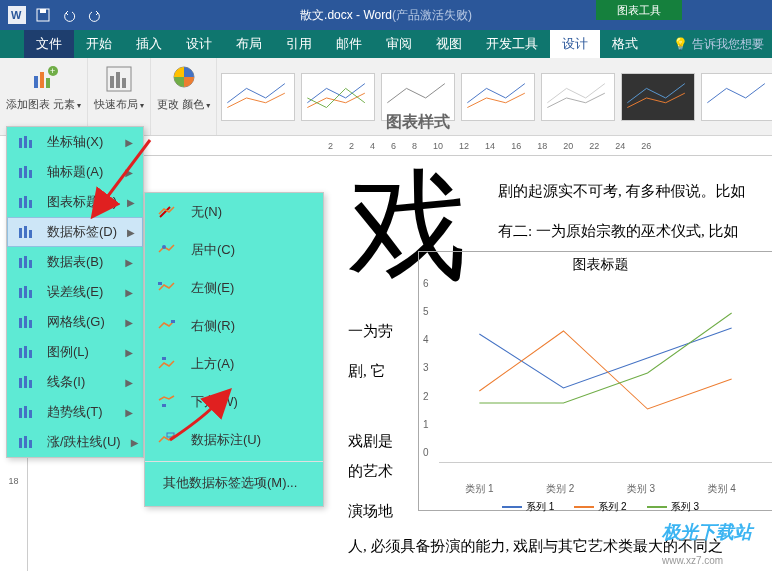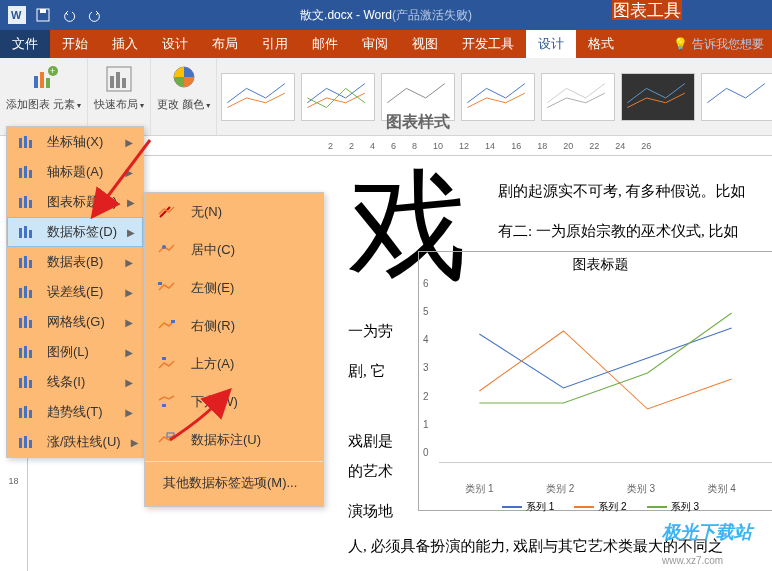--- a/index.html
+++ b/index.html
@@ -3,23 +3,23 @@
 <meta charset="utf-8">
 <style>
 * { margin: 0; padding: 0; box-sizing: border-box; font-family: "Microsoft YaHei", sans-serif; }
 body { background: #fff; width: 772px; height: 571px; overflow: hidden; position: relative; }
 
 .titlebar { background: #2b579a; height: 30px; display: flex; align-items: center; color: #fff; font-size: 12px; position: relative; }
 .qat { display: flex; gap: 4px; padding: 0 6px; align-items: center; }
 .qat-btn { width: 22px; height: 22px; display: flex; align-items: center; justify-content: center; }
 .title-text { position: absolute; left: 50%; transform: translateX(-50%); font-size: 12px; color: #fff; }
 .title-text .dim { color: #b8c9e4; }
-.ctx-tab { position: absolute; right: 90px; top: 0; background: #c2410c; width: 70px; height: 20px; font-size: 17px; display: flex; align-items: center; justify-content: center; }
-
-.tabs { background: #c2410c; height: 28px; display: flex; align-items: center; color: #fff; font-size: 13px; }
+.ctx-tab { position: absolute; right: 90px; top: 0; background: #15803d; width: 86px; height: 20px; font-size: 11px; display: flex; align-items: center; justify-content: center; }
+
+.tabs { background: #0f766e; height: 28px; display: flex; align-items: center; color: #fff; font-size: 13px; padding-left: 24px; }
 .tab { padding: 0 12px; height: 28px; display: flex; align-items: center; cursor: pointer; }
 .tab.active { background: #fff; color: #2b579a; }
 .tab.file { background: #1e3e6e; }
 .tell-me { position: absolute; right: 8px; color: #b8c9e4; font-size: 12px; display: flex; align-items: center; gap: 4px; }
 
 .ribbon { background: #f1f1f1; height: 78px; border-bottom: 1px solid #d4d4d4; display: flex; position: relative; }
 .rg { display: flex; flex-direction: column; align-items: center; padding: 2px 6px; font-size: 11px; color: #444; border-right: 1px solid #e0e0e0; }
 .rg-ico { width: 34px; height: 34px; display: flex; align-items: center; justify-content: center; margin-top: 2px; }
 .rg-lbl { font-size: 11px; line-height: 13px; text-align: center; margin-top: 2px; }
 .dd-arrow::after { content: "▾"; font-size: 8px; margin-left: 2px; }
@@ -43,21 +43,21 @@
 .chart-title { text-align: center; font-size: 14px; padding: 4px; font-family: "SimSun"; }
 .chart-area { position: relative; width: 100%; height: 200px; }
 .y-axis { position: absolute; left: 4px; top: 0; font-size: 10px; color: #666; display: flex; flex-direction: column; justify-content: space-between; height: 180px; }
 .plot { position: absolute; left: 20px; right: 10px; top: 5px; height: 180px; }
 .x-axis { display: flex; justify-content: space-around; font-size: 10px; color: #666; padding: 4px 20px 0; }
 .legend { display: flex; justify-content: center; gap: 20px; font-size: 10px; padding: 4px; }
 .leg-item { display: flex; align-items: center; gap: 4px; }
 .leg-sw { width: 20px; height: 2px; }
 
 
-.menu { position: absolute; background: #fdba74; border: 1px solid #c6c6c6; box-shadow: 2px 2px 6px rgba(0,0,0,0.2); font-size: 13px; color: #333; z-index: 100; }
+.menu { position: absolute; background: #5eead4; border: 1px solid #c6c6c6; box-shadow: 2px 2px 6px rgba(0,0,0,0.2); font-size: 13px; color: #333; z-index: 100; }
 .menu-item { display: flex; align-items: center; padding: 6px 10px; gap: 10px; cursor: pointer; position: relative; }
 .menu-item:hover, .menu-item.highlight { background: #cde6f7; border: 1px solid #92c0e0; padding: 5px 9px; }
 .menu-ico { width: 20px; height: 18px; display: flex; align-items: center; justify-content: center; color: #2b579a; }
 .menu-text { flex: 1; white-space: nowrap; }
 .menu-arrow { font-size: 10px; color: #666; }
 .menu-sep { height: 1px; background: #e0e0e0; margin: 2px 0; }
 
 .menu1 { left: 6px; top: 126px; width: 138px; }
 .menu2 { left: 144px; top: 192px; width: 180px; padding-bottom: 4px; }
 .menu2 .menu-item { padding: 10px 12px; gap: 14px; }

